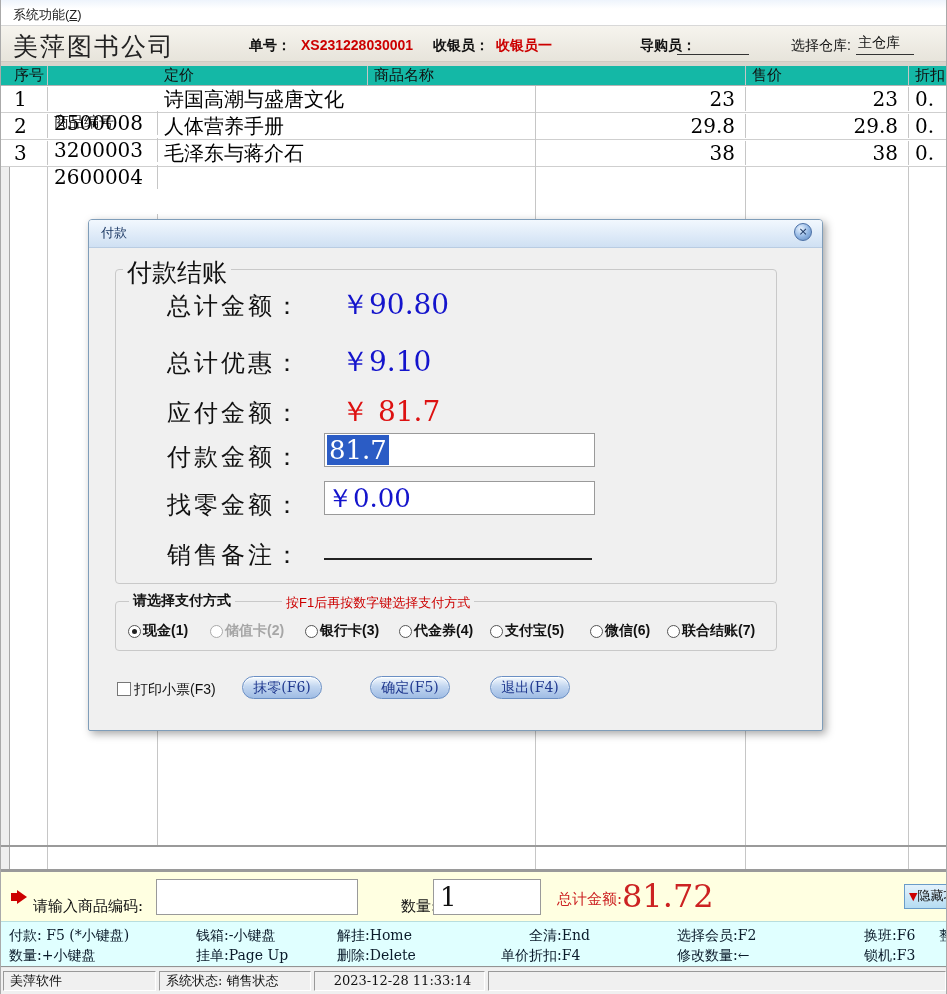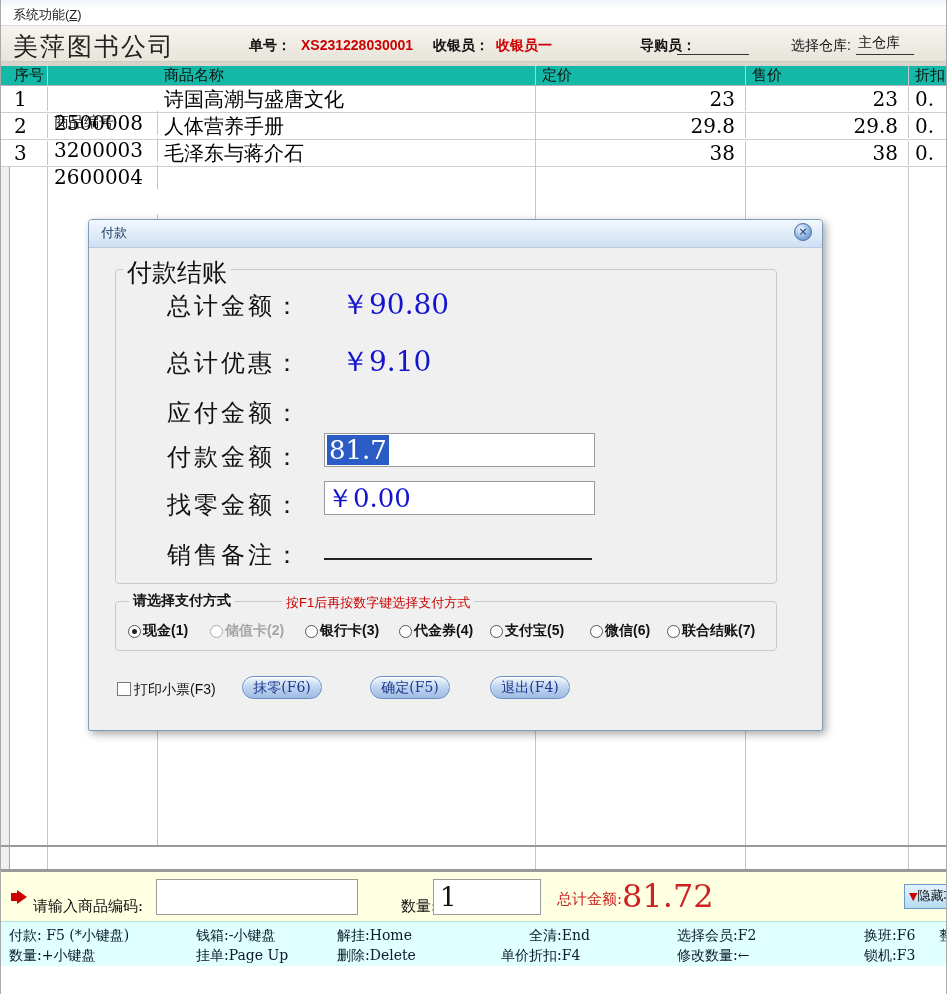--- a/index.html
+++ b/index.html
@@ -143,22 +143,22 @@
     <span class="hdr-label sans" style="left:790px;font-weight:normal">选择仓库:</span>
     <span class="warehouse-val" style="left:855px">主仓库</span>
   </div>
 
   <div class="grid-strip"></div>
   <div class="grid">
     <div class="grow grid-head">
       <div class="gcell c-sel"></div>
       <div class="gcell c-idx">序号</div>
       <div class="gcell c-code">商品编号</div>
+      <div class="gcell c-list">定价</div>
       <div class="gcell c-name">商品名称</div>
-      <div class="gcell c-list">定价</div>
       <div class="gcell c-sale">售价</div>
       <div class="gcell c-disc">折扣</div>
     </div>
 
     <div class="grow data-row">
       <div class="gcell c-sel"></div>
       <div class="gcell c-idx">1</div>
       <div class="gcell c-code">2500008</div>
       <div class="gcell c-name">诗国高潮与盛唐文化</div>
       <div class="gcell c-list">23</div>
@@ -213,20 +213,21 @@
     <div class="groupbox gb1"></div>
     <div class="gb1-label">付款结账</div>
 
     <span class="amt-label" style="top:70px">总计金额：</span>
     <span class="amt-value blue-v" style="top:66px">￥90.80</span>
 
     <span class="amt-label" style="top:127px">总计优惠：</span>
     <span class="amt-value blue-v" style="top:123px">￥9.10</span>
 
     <span class="amt-label" style="top:177px">应付金额：</span>
+    <span class="amt-value red-v" style="top:173px">￥ 81.7</span>
 
     <span class="amt-label" style="top:221px">付款金额：</span>
     <div class="dlg-input" style="top:213px"><span class="sel-text">81.7</span></div>
 
     <span class="amt-label" style="top:269px">找零金额：</span>
     <div class="dlg-input blue-v" style="top:261px">￥0.00</div>
 
     <span class="amt-label" style="top:319px">销售备注：</span>
     <div class="remark-line"></div>
 
@@ -303,14 +304,20 @@
         <div>选择会员:F2</div>
         <div>修改数量:←</div>
       </div>
     <div class="hk" style="left:863px">
         <div>换班:F6</div>
         <div>锁机:F3</div>
       </div>
     <div class="hk-clip">整</div>
   </div>
 
+  <div class="statusbar">
+    <div class="st-panel" style="left:2px;width:153px">美萍软件</div>
+    <div class="st-panel" style="left:158px;width:152px">系统状态: 销售状态</div>
+    <div class="st-panel" style="left:313px;width:171px; text-align:center">2023-12-28 11:33:14</div>
+    <div class="st-panel" style="left:487px;width:458px"></div>
+  </div>
 
 </div>
 
 </body></html>

